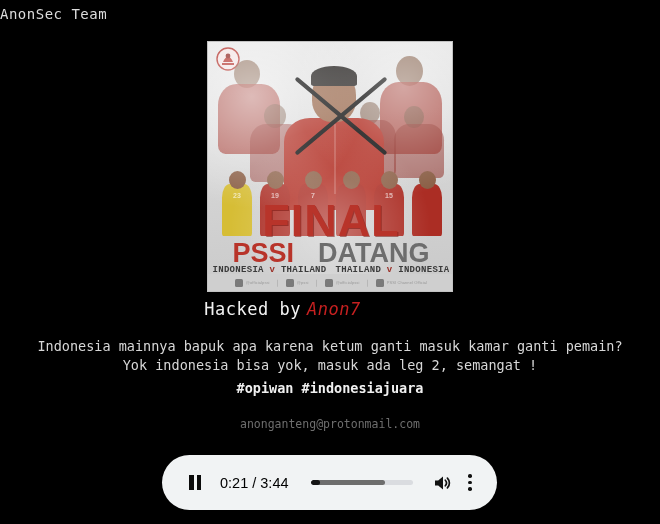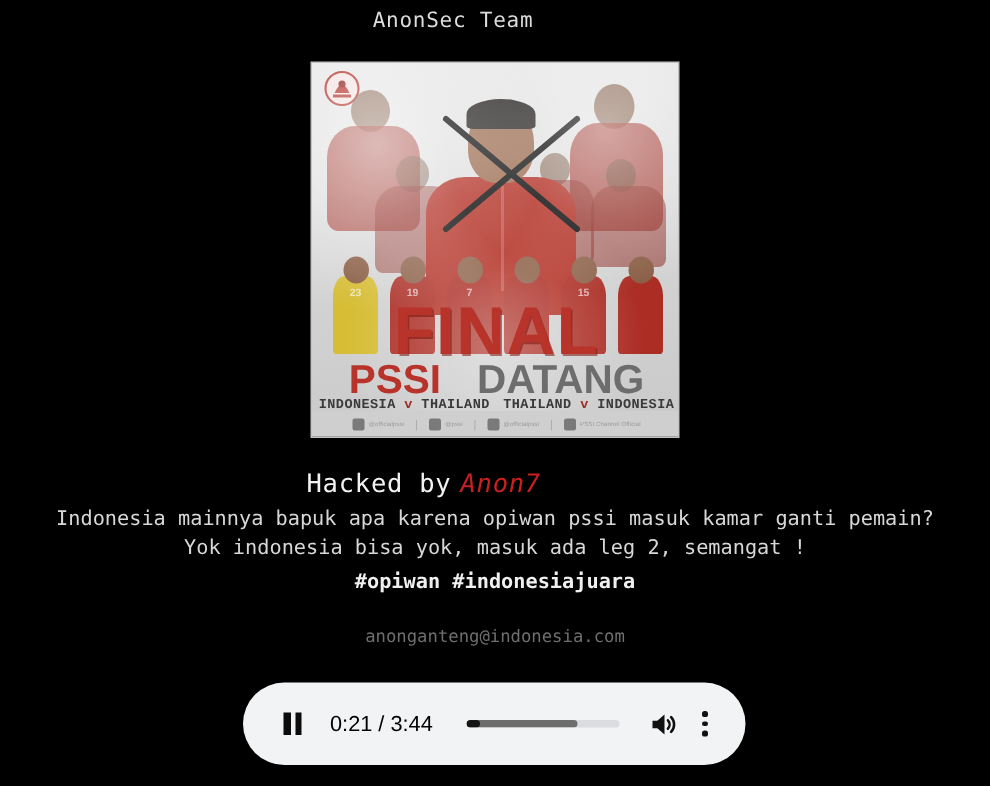--- a/index.html
+++ b/index.html
@@ -22,21 +22,21 @@
     position: relative;
     background: #000000;
   }
 
   
   .site-title {
     position: absolute;
     top: 6px;
     left: 0;
     width: 604px;
-    text-align: center;
+    text-align: left;
     font-size: 14px;
     letter-spacing: 0.5px;
     color: #dcdcdc;
     font-family: "DejaVu Sans Mono", "Liberation Mono", monospace;
   }
 
   
   .poster {
     position: absolute;
     left: 207px;
@@ -225,21 +225,21 @@
     font-family: "Liberation Sans", sans-serif;
     font-size: 4px;
     color: #9a9a9a;
     letter-spacing: 0.1px;
   }
   .social-sep { color: #a9a9a9; font-size: 7px; }
 
   
   .hacked-line {
     position: absolute;
-    left: 0; top: 313px;
+    left: 0; top: 299px;
     width: 565px;
     text-align: center;
     font-size: 17px;
     color: #f2f2f2;
     font-family: "DejaVu Sans Mono", "Liberation Mono", monospace;
     letter-spacing: 0.5px;
   }
   .hacked-by { color: #f2f2f2; }
   .anon-name { color: #c62020; font-style: italic; margin-left: 6px; }
 
@@ -464,26 +464,26 @@
       </div>
 
     </div>
   </div>
 
   <div class="hacked-line">
     <span class="hacked-by">Hacked by</span><span class="anon-name">Anon7</span>
   </div>
 
   <div class="msg">
-    <span class="line">Indonesia mainnya bapuk apa karena opiwan pssi masuk kamar ganti pemain?</span>
+    <span class="line">Indonesia mainnya bapuk apa karena ketum ganti masuk kamar ganti pemain?</span>
     <span class="line">Yok indonesia bisa yok, masuk ada leg 2, semangat !</span>
     <span class="tags">#opiwan #indonesiajuara</span>
   </div>
 
-  <div class="email">anonganteng@indonesia.com</div>
+  <div class="email">anonganteng@protonmail.com</div>
 
   <div class="audio-player">
 
     <div class="ap-btn">
       <span class="pause-icon">
         <i class="l"></i>
           <i class="r"></i>
       </span>
     </div>
 

